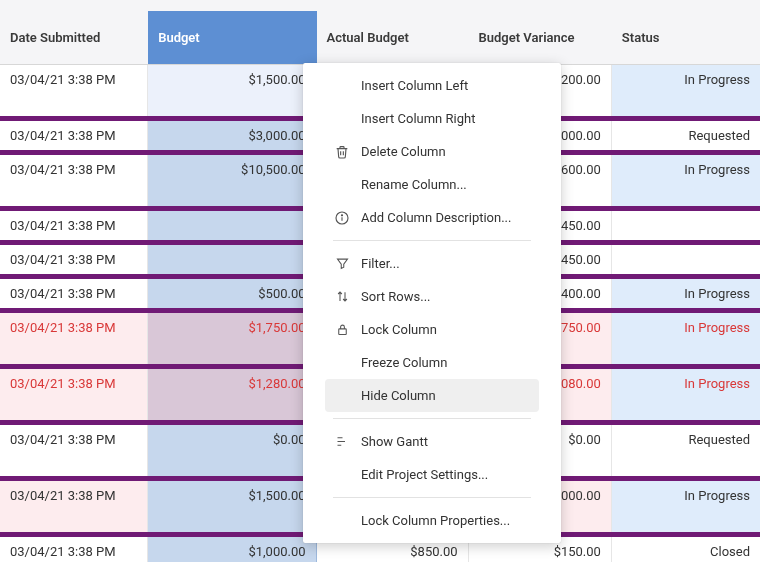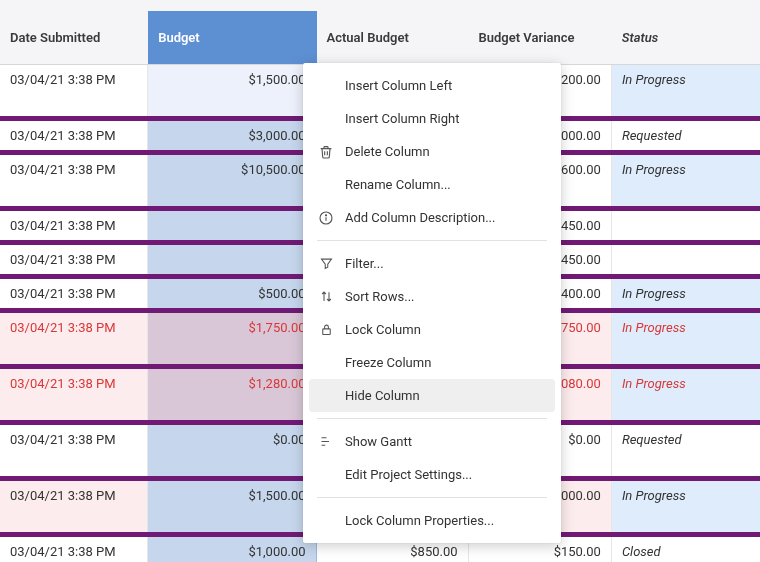--- a/index.html
+++ b/index.html
@@ -24,39 +24,39 @@
       display: flex;
       align-items: center;
       font-weight: 600;
       padding: 0 10px;
       color: #3a3a3a;
     }
     .col-date { width: 153px; }
     .col-budget { width: 174px; }
     .col-actual { width: 157px; }
     .col-variance { width: 148px; }
-    .col-status { width: 153px; font-style: italic; }
+    .col-status { width: 153px; }
 
     .header-row .col-budget {
       background: #5d8fd3;
       color: #fff;
     }
 
     .data-body { display: flex; flex-direction: column; }
     .data-row {
       display: flex;
       min-height: 31px;
       border-bottom: 5px solid #701a75;
     }
     .data-row > div {
       padding: 7px 10px;
       border-right: 1px solid #e6e6e6;
       background: #fff;
     }
-    .data-row > div:last-child { border-right: none; }
+    .data-row > div:last-child { border-right: none; text-align: right; }
 
     .col-budget, .col-actual, .col-variance { text-align: right; }
     .col-status { text-align: left; }
 
     
     .data-row .col-budget-cell { background: #c6d7ed; border-right-color: #9eb9dd; }
 
     
     .status-blue { background: #dfecfb !important; }
 
@@ -76,21 +76,21 @@
 
     
     .context-menu {
       position: absolute;
       top: 63px;
       left: 303px;
       width: 258px;
       background: #fff;
       border-radius: 2px;
       box-shadow: 0 3px 14px rgba(0,0,0,0.2), 0 0 1px rgba(0,0,0,0.25);
-      padding: 6px 0;
+      padding: 6px 16px;
       z-index: 10;
     }
     .menu-item {
       display: flex;
       align-items: center;
       height: 33px;
       padding: 0 14px;
       cursor: default;
       gap: 10px;
       color: #333;

